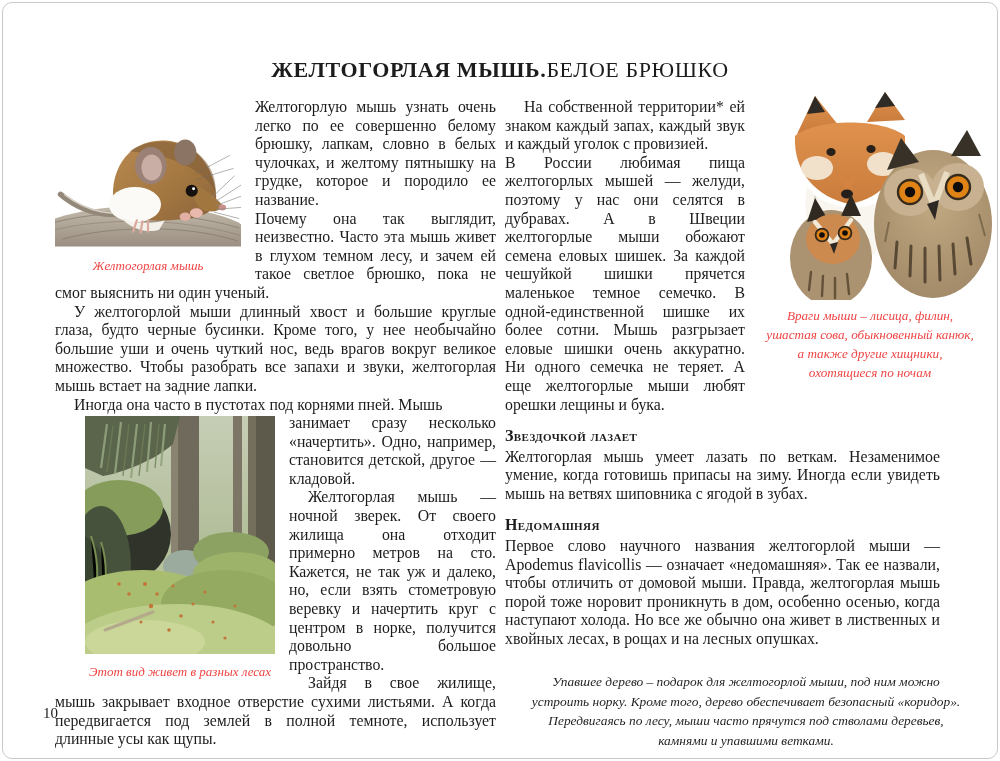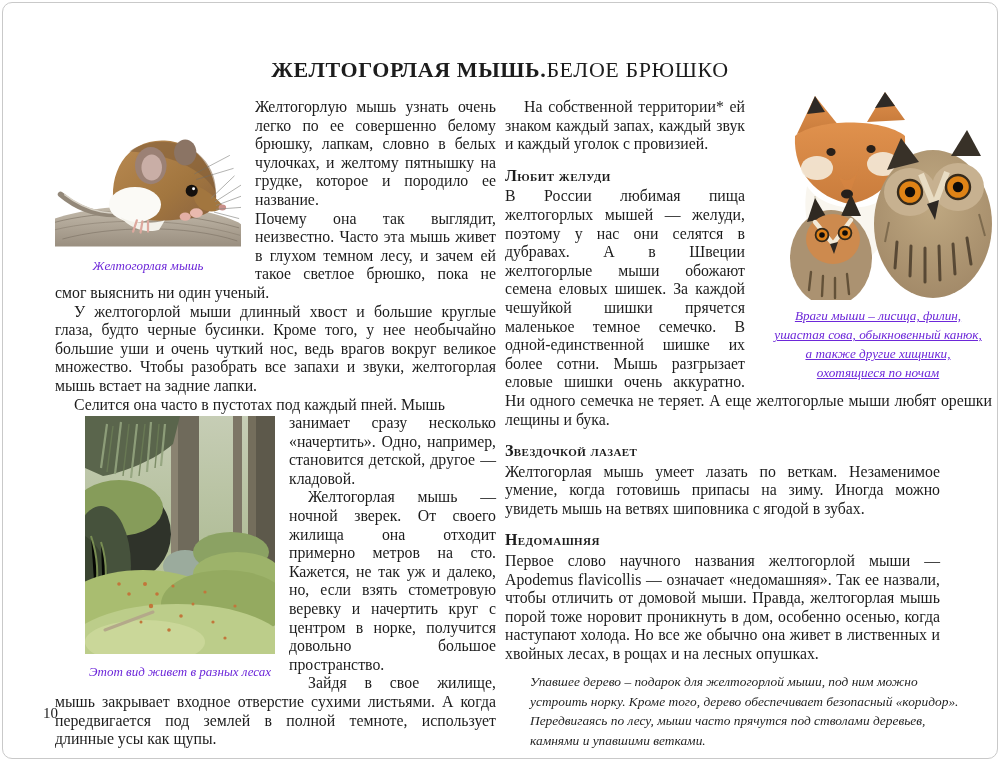--- a/index.html
+++ b/index.html
@@ -36,37 +36,37 @@
   }
   .clear-r{clear:right;}
 
   
   .figure{display:block;}
   .mouse-fig{float:left;width:186px;margin:0 14px 6px 0;}
   .forest-fig{float:left;width:190px;margin:2px 14px 4px 0;padding-left:30px;}
   .predators-fig{float:right;width:237px;margin:-6px 0 4px 10px;}
   .fig-caption{
     font-style:italic;font-size:13px;line-height:16px;text-align:center;
-    color:#6d28d9;margin-top:10px;
+    color:#ef4444;margin-top:10px;
   }
   .predators-fig .fig-caption{
-    width:212px;margin:6px 8px 0 auto;line-height:19px;font-size:13.2px;text-decoration:underline;
+    width:212px;margin:6px 16px 0 auto;line-height:19px;font-size:13.2px;
   }
   .figure svg{display:block;}
 
   
   .footnote{clear:left;margin-top:12px;font-size:13.2px;line-height:17px;
     text-align:justify;width:420px;}
   .footnote-rule{width:100px;border-top:1.3px solid #2a2a2a;margin-bottom:4px;}
   .footnote .marker{margin-right:10px;}
 
   
   .fallen-caption{
     position:absolute;top:672px;right:38px;width:432px;
-    font-style:italic;font-size:13.4px;line-height:19.5px;text-align:left;
+    font-style:italic;font-size:13.4px;line-height:19.5px;text-align:center;
     color:#1f1f1f;
   }
   .page-number{position:absolute;left:43px;top:705px;font-size:15px;}
 </style>
 </head>
 <body>
 
 <div class="page-edge"></div>
 
 <div class="title">
@@ -120,21 +120,21 @@
         <path d="M150,80 L188,60"></path>
           <path d="M152,86 L192,74"></path>
       </g>
     </svg>
     <div class="fig-caption">Желтогорлая мышь</div>
   </div>
 
   <p class="para">Желтогорлую мышь узнать очень легко по ее совершенно белому брюшку, лапкам, словно в белых чулочках, и желтому пятнышку на грудке, которое и породило ее название.</p>
   <p class="para">Почему она так выглядит, неизвестно. Часто эта мышь живет в глухом темном лесу, и зачем ей такое светлое брюшко, пока не смог выяснить ни один ученый.</p>
   <p class="para indent">У желтогорлой мыши длинный хвост и большие круглые глаза, будто черные бусинки. Кроме того, у нее необычайно большие уши и очень чуткий нос, ведь врагов вокруг великое множество. Чтобы разобрать все запахи и звуки, желтогорлая мышь встает на задние лапки.</p>
-  <p class="para indent">Селится она часто в пустотах под каждый пней. Мышь</p>
+  <p class="para indent">Иногда она часто в пустотах под корнями пней. Мышь</p>
 
   <div class="figure forest-fig">
     <svg width="190" height="238" viewBox="0 0 190 238" xmlns="http://www.w3.org/2000/svg">
       <defs>
         <linearGradient id="fbg" x1="0" y1="0" x2="0" y2="1">
           <stop offset="0" stop-color="#c6cdb5"></stop>
             <stop offset="0.5" stop-color="#b3bf9b"></stop>
             <stop offset="1" stop-color="#c3cf97"></stop>
         </linearGradient>
       </defs>
@@ -279,25 +279,24 @@
             <path d="M80,186 L80,206"></path>
             <path d="M92,182 L94,202"></path>
         </g>
       </g>
     </svg>
     <div class="fig-caption">Враги мыши – лисица, филин, ушастая сова, обыкновенный канюк, а также другие хищники, охотящиеся по ночам</div>
   </div>
 
   <p class="para indent">На собственной территории* ей знаком каждый запах, каждый звук и каждый уголок с провизией.</p>
 
-  <h3>Любит желуди</h3>
   <p class="para">В России любимая пища желтогорлых мышей — желуди, поэтому у нас они селятся в дубравах. А в Швеции желтогорлые мыши обожают семена еловых шишек. За каждой чешуйкой шишки прячется маленькое темное семечко. В одной-единственной шишке их более сотни. Мышь разгрызает еловые шишки очень аккуратно. Ни одного семечка не теряет. А еще желтогорлые мыши любят орешки лещины и бука.</p>
 
   <h3 class="clear-r">Звездочкой лазает</h3>
-  <p class="para pad-r">Желтогорлая мышь умеет лазать по веткам. Незаменимое умение, когда готовишь припасы на зиму. Иногда можно увидеть мышь на ветвях шиповника с ягодой в зубах.</p>
+  <p class="para pad-r">Желтогорлая мышь умеет лазать по веткам. Незаменимое умение, когда готовишь припасы на зиму. Иногда если увидеть мышь на ветвях шиповника с ягодой в зубах.</p>
 
   <h3>Недомашняя</h3>
   <p class="para pad-r">Первое слово научного названия желтогорлой мыши — Apodemus flavicollis — означает «недомашняя». Так ее назвали, чтобы отличить от домовой мыши. Правда, желтогорлая мышь порой тоже норовит проникнуть в дом, особенно осенью, когда наступают холода. Но все же обычно она живет в лиственных и хвойных лесах, в рощах и на лесных опушках.</p>
 </div>
 
 <div class="fallen-caption">Упавшее дерево – подарок для желтогорлой мыши, под ним можно устроить норку. Кроме того, дерево обеспечивает безопасный «коридор». Передвигаясь по лесу, мыши часто прячутся под стволами деревьев, камнями и упавшими ветками.</div>
 
 <div class="page-number">10</div>
 
 </body></html>

